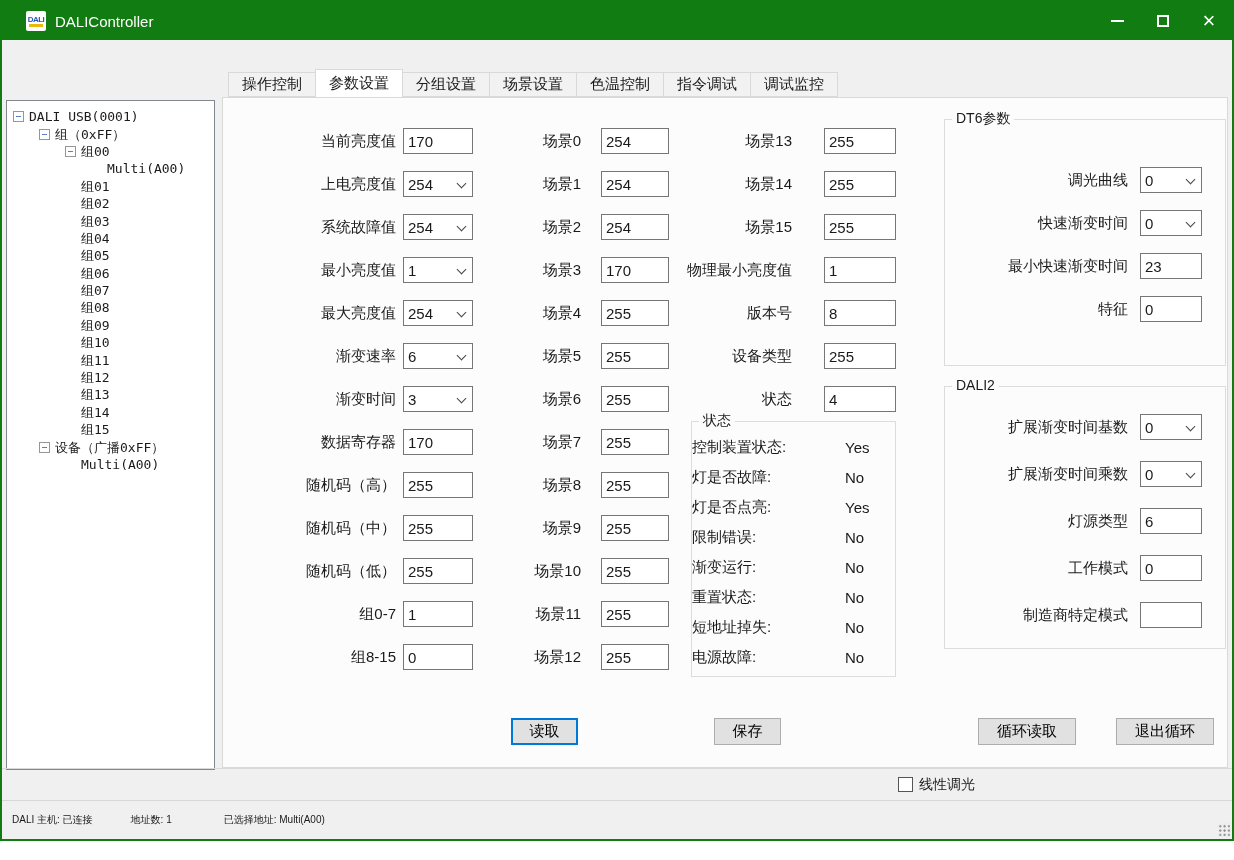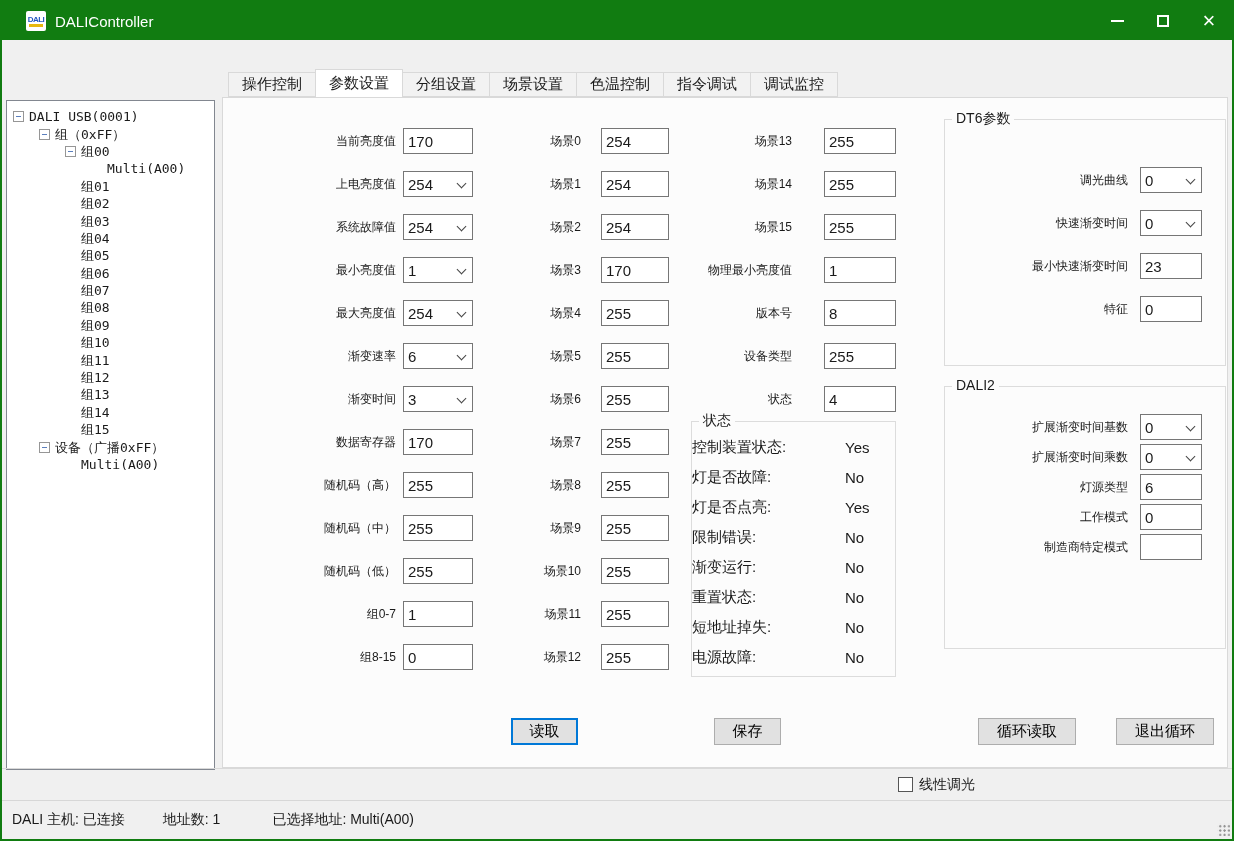--- a/index.html
+++ b/index.html
@@ -48,60 +48,60 @@
     background:#f2f2f2;border:1px solid var(--bordergray);margin-right:-1px}
   .tab.active{background:#fff;height:28px;margin-top:-3px;border-bottom:none;z-index:4;position:relative}
   
   .page{position:absolute;left:220px;top:95px;width:1006px;height:671px;background:var(--pagebg);
     border:1px solid var(--bordergray)}
   .col{position:absolute;display:flex;flex-direction:column;row-gap:17px}
   .c1{left:0;top:30px;width:250px}
   .c2{left:196px;top:30px;width:250px}
   .c3{left:423px;top:30px;width:250px}
   .fr{display:flex;align-items:center;justify-content:flex-end;height:26px}
-  .flabel{font-size:12px;white-space:nowrap}
+  .flabel{font-size:15px;white-space:nowrap}
   .fwrap{position:relative;flex:0 0 auto}
   .finput{height:26px;border:1px solid var(--inputborder);background:#fff;font-size:15px;
     padding:0 4px;font-family:inherit;color:#1a1a1a;outline:none}
   .arrow{display:none;position:absolute;right:8px;top:9px;width:7px;height:7px;
     border-right:1.5px solid #454545;border-bottom:1.5px solid #454545;transform:rotate(45deg)}
   .fr.combo .arrow{display:block}
   .c1 .flabel{margin-right:7px}   .c1 .finput{width:70px}
   .c2 .flabel{margin-right:20px}  .c2 .finput{width:68px}
   .c3 .flabel{margin-right:32px}  .c3 .finput{width:72px}
   
   .groupbox{position:absolute;border:1px solid #dcdcdc}
   .gb-title{position:absolute;top:-10px;left:7px;background:var(--pagebg);padding:0 4px;font-size:14px}
   .gb-status{left:468px;top:323px;width:205px;height:256px}
   .gb-status .rows{padding-top:14px;display:flex;flex-direction:column;row-gap:8px}
   .sr{display:flex;align-items:center;height:22px;font-size:15px}
   .sr-label{flex:1;text-align:left;white-space:nowrap}
   .sr-value{width:57px;padding-left:7px}
   .gb-dt6{left:721px;top:21px;width:282px;height:247px}
   .gb-dt6 .rows{padding:47px 23px 0 0;display:flex;flex-direction:column;row-gap:17px}
   .gb-dali2{left:721px;top:288px;width:282px;height:263px}
-  .gb-dali2 .rows{padding:27px 23px 0 0;display:flex;flex-direction:column;row-gap:4px}
+  .gb-dali2 .rows{padding:27px 23px 0 0;display:flex;flex-direction:column;row-gap:21px}
   .gb-dt6 .flabel,.gb-dali2 .flabel{margin-right:12px}
   .gb-dt6 .finput,.gb-dali2 .finput{width:62px}
   
   .btn{position:absolute;height:27px;background:#e1e1e1;border:1px solid #adadad;
     font-size:15px;font-family:inherit;display:flex;align-items:center;justify-content:center}
   .btn.focused{border:2px solid var(--focusblue)}
   .btn-read{left:288px;top:620px;width:67px}
   .btn-save{left:491px;top:620px;width:67px}
   .btn-loop{left:755px;top:620px;width:98px}
   .btn-exit{left:893px;top:620px;width:98px}
   
   .footer-strip{position:absolute;left:0;top:766px;width:1230px;height:32px;border-top:1px solid #d9d9d9;
     display:flex;align-items:center}
   .checkbox-wrap{position:absolute;left:896px;display:flex;align-items:center}
   .checkbox-box{width:15px;height:15px;background:#fff;border:1px solid #555}
   .checkbox-label{font-size:14px;margin-left:6px}
   .statusbar{position:absolute;left:0;top:798px;width:1230px;height:39px;background:var(--winbg);
-    border-top:1px solid #d7d7d7;display:flex;align-items:center;font-size:14px}
+    border-top:1px solid #d7d7d7;display:flex;align-items:center;font-size:10px}
   .sb-host{margin-left:10px}
   .sb-count{margin-left:38px}
   .sb-sel{margin-left:52px}
   .grip{position:absolute;right:2px;bottom:3px;width:13px;height:13px;
     background-image:radial-gradient(circle,#909090 1px,transparent 1.3px);
     background-size:4.4px 4.4px;background-position:1px 1px}
 </style>
 </head>
 <body>
 

